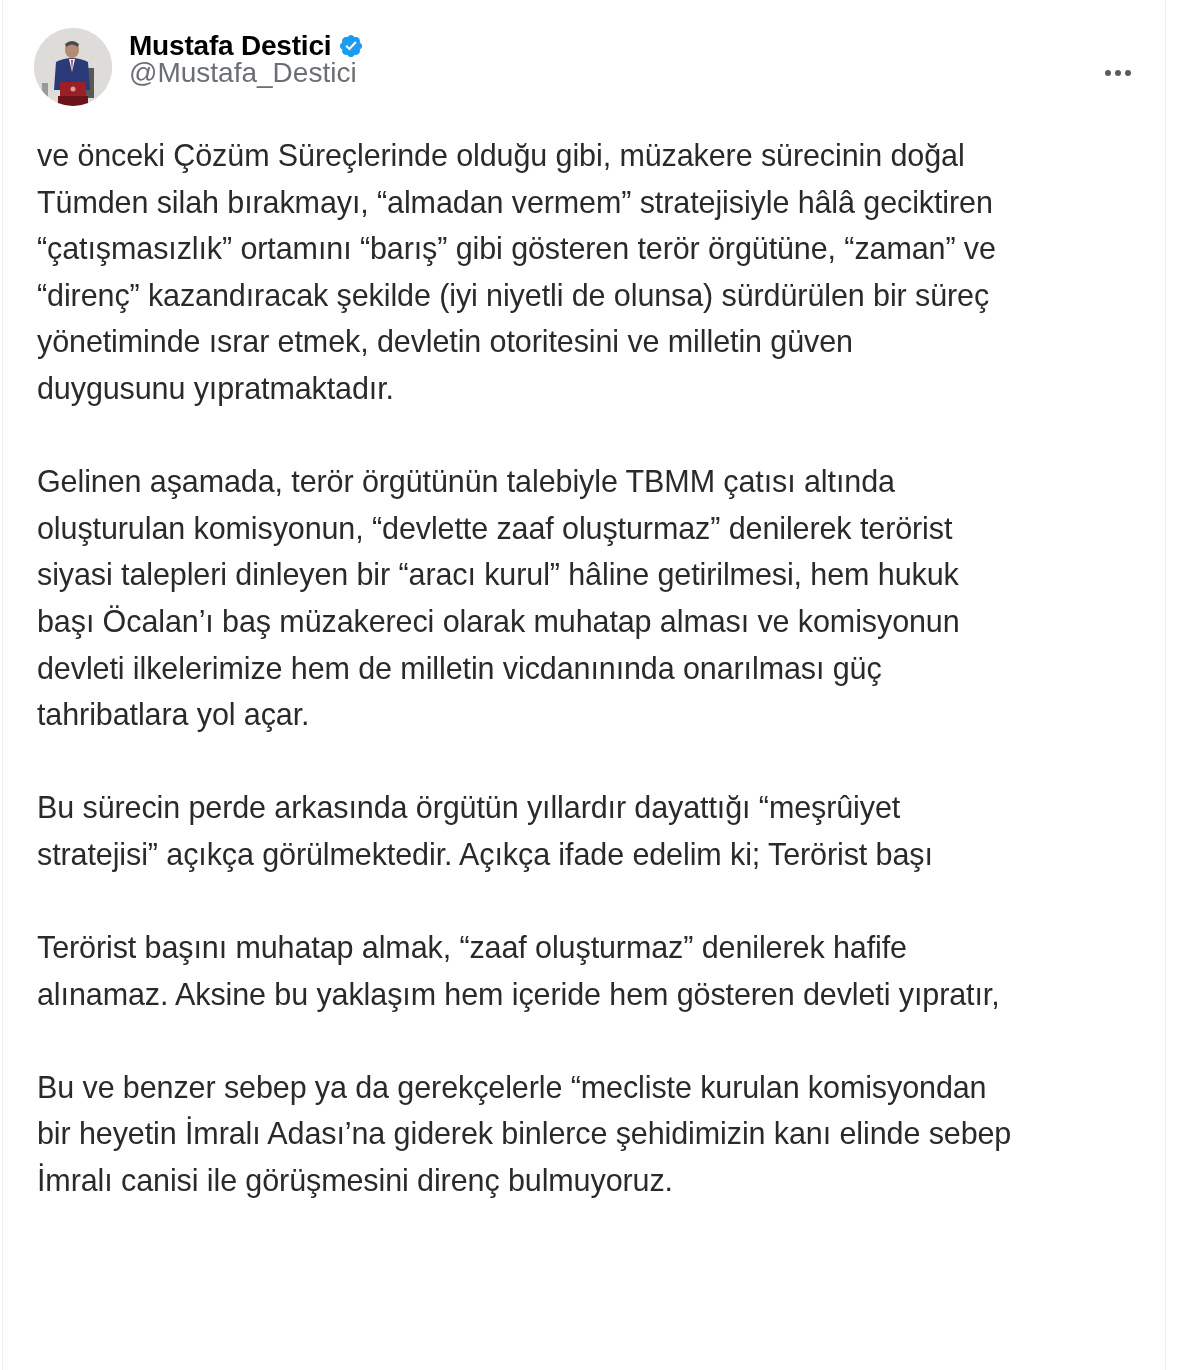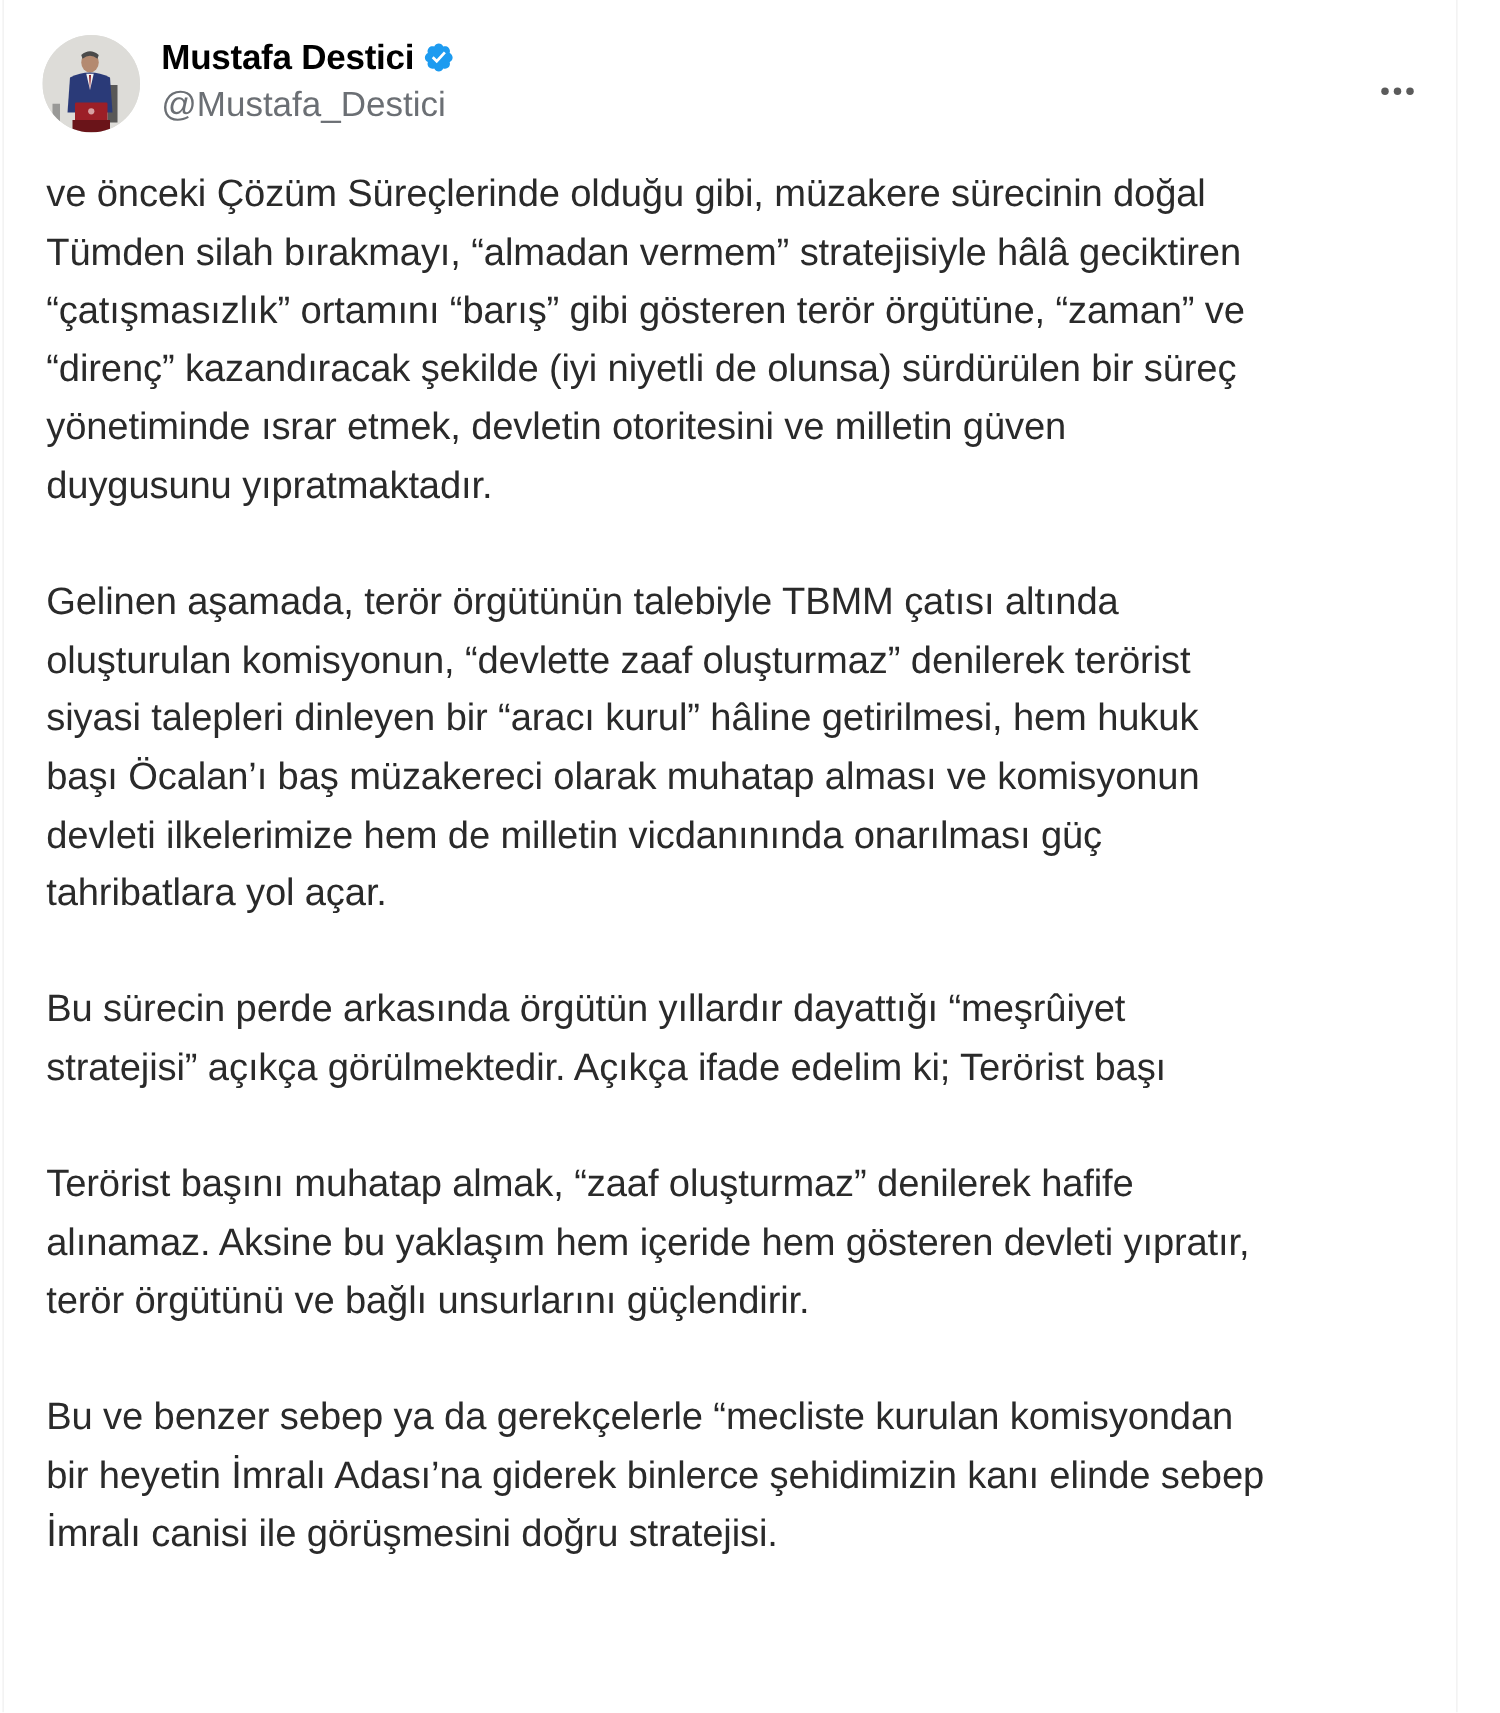--- a/index.html
+++ b/index.html
@@ -60,21 +60,21 @@
   }
   .verified {
     margin-left: 7px;
     width: 26px;
     height: 26px;
     display: inline-block;
   }
   .handle {
     position: absolute;
     left: 95px;
-    top: 40px;
+    top: 29px;
     font-family: "Liberation Sans", sans-serif;
     font-size: 28px;
     color: #6b6f74;
   }
   .more {
     position: absolute;
     left: 1066px;
     top: 30px;
     width: 36px;
     height: 30px;
@@ -167,22 +167,21 @@
       <span class="line">devleti ilkelerimize hem de milletin vicdanınında onarılması güç</span>
       <span class="line">tahribatlara yol açar.</span>
     </p>
     <p class="para">
       <span class="line">Bu sürecin perde arkasında örgütün yıllardır dayattığı “meşrûiyet</span>
       <span class="line">stratejisi” açıkça görülmektedir. Açıkça ifade edelim ki; Terörist başı</span>
     </p>
     <p class="para">
       <span class="line">Terörist başını muhatap almak, “zaaf oluşturmaz” denilerek hafife</span>
       <span class="line">alınamaz. Aksine bu yaklaşım hem içeride hem gösteren devleti yıpratır,</span>
-      <span class="line">terör örgütünü ve bağlı unsurlarını güçlendirir.</span>
     </p>
     <p class="para">
       <span class="line">Bu ve benzer sebep ya da gerekçelerle “mecliste kurulan komisyondan</span>
       <span class="line">bir heyetin İmralı Adası’na giderek binlerce şehidimizin kanı elinde sebep</span>
-      <span class="line">İmralı canisi ile görüşmesini doğru stratejisi.</span>
+      <span class="line">İmralı canisi ile görüşmesini direnç bulmuyoruz.</span>
     </p>
   </div>
 
 </div>
 
 </body></html>

